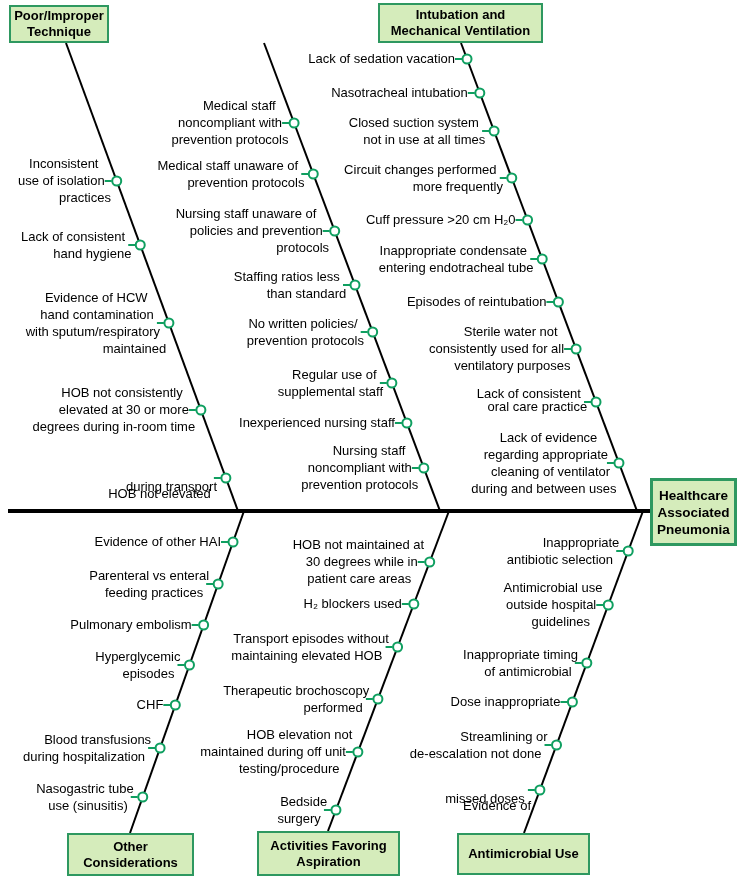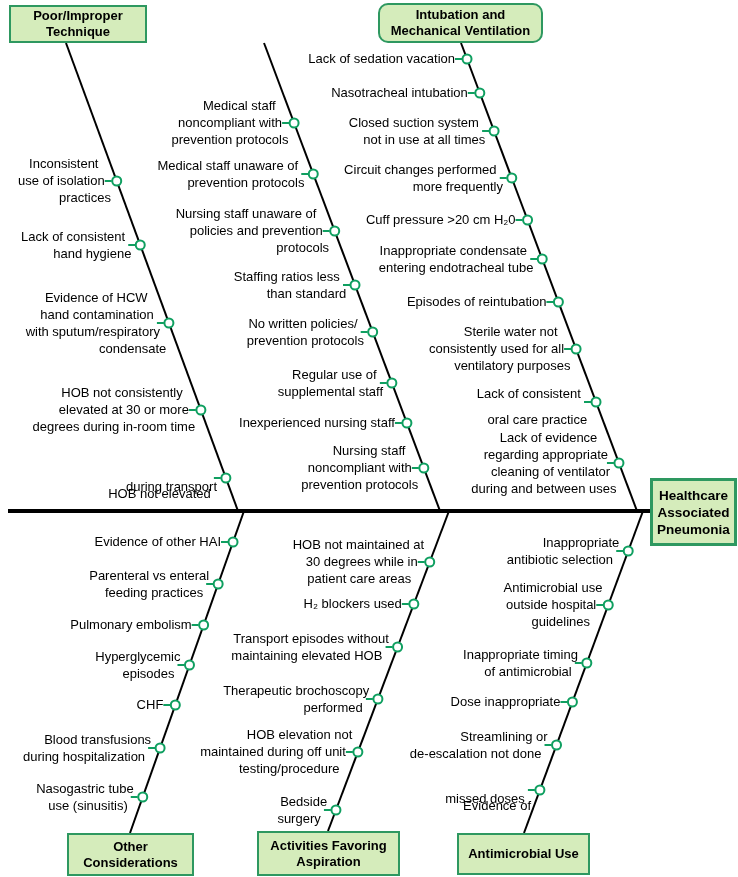--- a/index.html
+++ b/index.html
@@ -14,23 +14,23 @@
   .cat-box{
     position:absolute;
     box-sizing:border-box;
     background:#d5ecbb;
     border:2px solid #2e9860;
     display:flex;align-items:center;justify-content:center;
     text-align:center;
     font-weight:bold;font-size:13px;line-height:16px;color:#000;
     white-space:pre-line;
   }
-  .b-poor        {left:9px;   top:5px;   width:138px; height:38px;}
+  .b-poor        {left:9px;   top:5px;   width:100px; height:38px;}
   .b-staffing    {left:193px; top:3px;   width:144px; height:40px;}
-  .b-intubation  {left:378px; top:3px;   width:165px; height:40px;border-radius:10px;}
+  .b-intubation  {left:378px; top:3px;   width:165px; height:40px;}
   .b-other       {left:67px;  top:833px; width:127px; height:43px;}
   .b-activities  {left:257px; top:831px; width:143px; height:45px;}
   .b-antimicro   {left:457px; top:833px; width:133px; height:42px;}
   .b-hap         {left:650px; top:478px; width:87px;  height:68px; border-width:3px; font-size:13.5px; line-height:17px;}
   .item-line{
     position:absolute;
     height:16px;line-height:16px;
     font-size:13px;color:#000;
     white-space:nowrap;
     text-align:right;
@@ -136,21 +136,21 @@
 
   <div id="labels-layer">
       <div class="item-line" style="top: 156px; right: 639.53px;">Inconsistent</div>
       <div class="item-line" style="top: 173px; right: 633.282px;">use of isolation</div>
       <div class="item-line" style="top: 190px; right: 627.034px;">practices</div>
       <div class="item-line" style="top: 228.5px; right: 612.885px;">Lack of consistent</div>
       <div class="item-line" style="top: 245.5px; right: 606.637px;">hand hygiene</div>
       <div class="item-line" style="top: 289.5px; right: 590.466px;">Evidence of HCW</div>
       <div class="item-line" style="top: 306.5px; right: 584.218px;">hand contamination</div>
       <div class="item-line" style="top: 323.5px; right: 577.97px;">with sputum/respiratory</div>
-      <div class="item-line" style="top: 340.5px; right: 571.722px;">condensate</div>
+      <div class="item-line" style="top: 340.5px; right: 571.722px;">maintained</div>
       <div class="item-line" style="top: 385px; right: 555.368px;">HOB not consistently</div>
       <div class="item-line" style="top: 402px; right: 549.12px;">elevated at 30 or more</div>
       <div class="item-line" style="top: 419px; right: 542.872px;">degrees during in-room time</div>
       <div class="item-line" style="top: 461.5px; right: 527.252px; margin-top: 24px;">HOB not elevated</div>
       <div class="item-line" style="top: 478.5px; right: 521.004px;">during transport</div>
       <div class="item-line" style="top: 98px; right: 462.308px;">Medical staff</div>
       <div class="item-line" style="top: 115px; right: 455.915px;">noncompliant with</div>
       <div class="item-line" style="top: 132px; right: 449.521px;">prevention protocols</div>
       <div class="item-line" style="top: 157.5px; right: 439.932px;">Medical staff unaware of</div>
       <div class="item-line" style="top: 174.5px; right: 433.538px;">prevention protocols</div>
@@ -174,21 +174,21 @@
       <div class="item-line" style="top: 161.5px; right: 241.427px;">Circuit changes performed</div>
       <div class="item-line" style="top: 178.5px; right: 235.034px;">more frequently</div>
       <div class="item-line" style="top: 212px; right: 222.436px;">Cuff pressure &gt;20 cm H₂0</div>
       <div class="item-line" style="top: 242.5px; right: 210.966px;">Inappropriate condensate</div>
       <div class="item-line" style="top: 259.5px; right: 204.573px;">entering endotracheal tube</div>
       <div class="item-line" style="top: 294px; right: 191.598px;">Episodes of reintubation</div>
       <div class="item-line" style="top: 324px; right: 180.316px;">Sterile water not</div>
       <div class="item-line" style="top: 341px; right: 173.923px;">consistently used for all</div>
       <div class="item-line" style="top: 358px; right: 167.53px;">ventilatory purposes</div>
       <div class="item-line" style="top: 385.5px; right: 157.188px;">Lack of consistent</div>
-      <div class="item-line" style="top: 412px; right: 150.795px; margin-left: 16px;">oral care practice</div>
+      <div class="item-line" style="top: 399px; right: 150.795px; margin-left: 16px;">oral care practice</div>
       <div class="item-line" style="top: 429.5px; right: 140.641px; padding-left: 41px;">Lack of evidence</div>
       <div class="item-line" style="top: 446.5px; right: 130px;">regarding appropriate</div>
       <div class="item-line" style="top: 463.5px; right: 127.855px;">cleaning of ventilator</div>
       <div class="item-line" style="top: 480.5px; right: 121.462px;">during and between uses</div>
       <div class="item-line" style="top: 534px; right: 516.975px;">Evidence of other HAI</div>
       <div class="item-line" style="top: 567.5px; right: 528.835px;">Parenteral vs enteral</div>
       <div class="item-line" style="top: 584.5px; right: 534.854px;">feeding practices</div>
       <div class="item-line" style="top: 617px; right: 546.36px;">Pulmonary embolism</div>
       <div class="item-line" style="top: 648.5px; right: 557.512px;">Hyperglycemic</div>
       <div class="item-line" style="top: 665.5px; right: 563.531px;">episodes</div>

